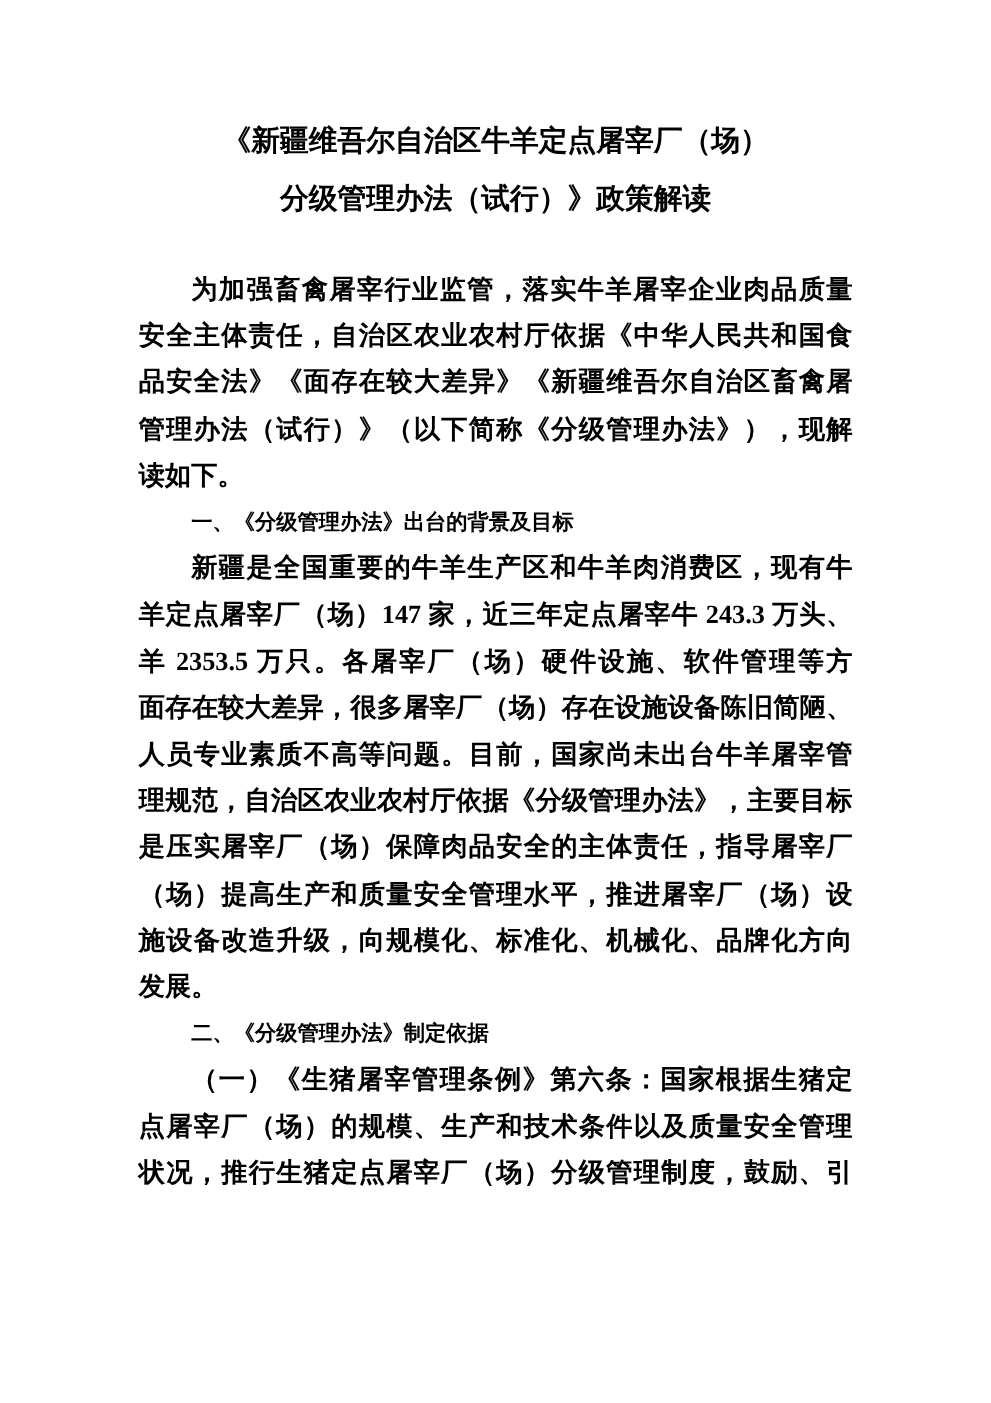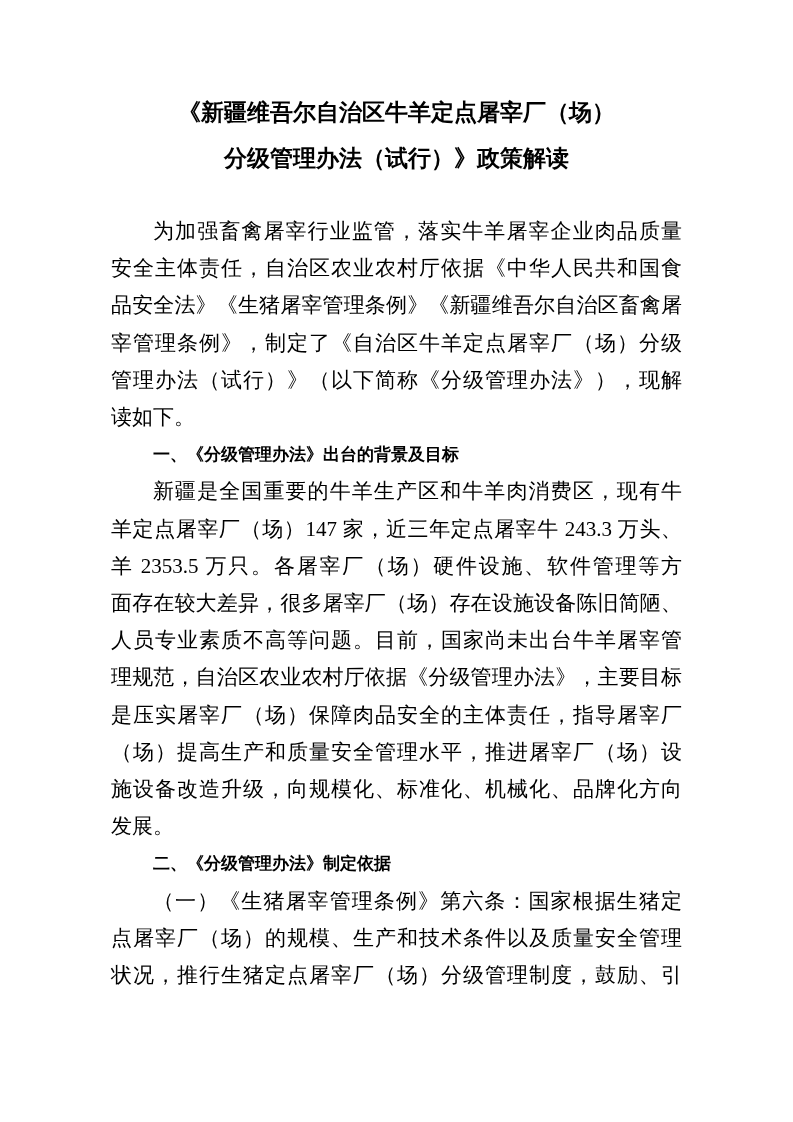--- a/index.html
+++ b/index.html
@@ -39,20 +39,21 @@
     font-size: 21px;
     line-height: 37.2px;
   }
   .block {
     margin: 0;
     padding: 0;
   }
   .line {
     text-align: justify;
     text-align-last: justify;
+    font-weight: bold;
   }
   .line.first {
     text-indent: 42px;
   }
   .line.short {
     text-align-last: left;
   }
   .heading {
     font-family: "Liberation Sans", "DejaVu Sans", sans-serif;
     font-weight: 700;
@@ -66,22 +67,21 @@
 
 <div class="page">
   <h1 class="title">
       <div class="title-line">《新疆维吾尔自治区牛羊定点屠宰厂（场）</div>
       <div class="title-line">分级管理办法（试行）》政策解读</div>
     </h1>
   <div class="body">
       <div class="block paragraph">
         <div class="line first">为加强畜禽屠宰行业监管，落实牛羊屠宰企业肉品质量</div>
         <div class="line">安全主体责任，自治区农业农村厅依据《中华人民共和国食</div>
-        <div class="line">品安全法》《生猪屠宰管理条例》《新疆维吾尔自治区畜禽屠</div>
-        <div class="line">宰管理条例》，制定了《自治区牛羊定点屠宰厂（场）分级</div>
+        <div class="line">品安全法》《面存在较大差异》《新疆维吾尔自治区畜禽屠</div>
         <div class="line">管理办法（试行）》（以下简称《分级管理办法》），现解</div>
         <div class="line short">读如下。</div>
       </div>
       <div class="block heading">一、《分级管理办法》出台的背景及目标</div>
       <div class="block paragraph">
         <div class="line first">新疆是全国重要的牛羊生产区和牛羊肉消费区，现有牛</div>
         <div class="line">羊定点屠宰厂（场）147 家，近三年定点屠宰牛 243.3 万头、</div>
         <div class="line">羊 2353.5 万只。各屠宰厂（场）硬件设施、软件管理等方</div>
         <div class="line">面存在较大差异，很多屠宰厂（场）存在设施设备陈旧简陋、</div>
         <div class="line">人员专业素质不高等问题。目前，国家尚未出台牛羊屠宰管</div>

